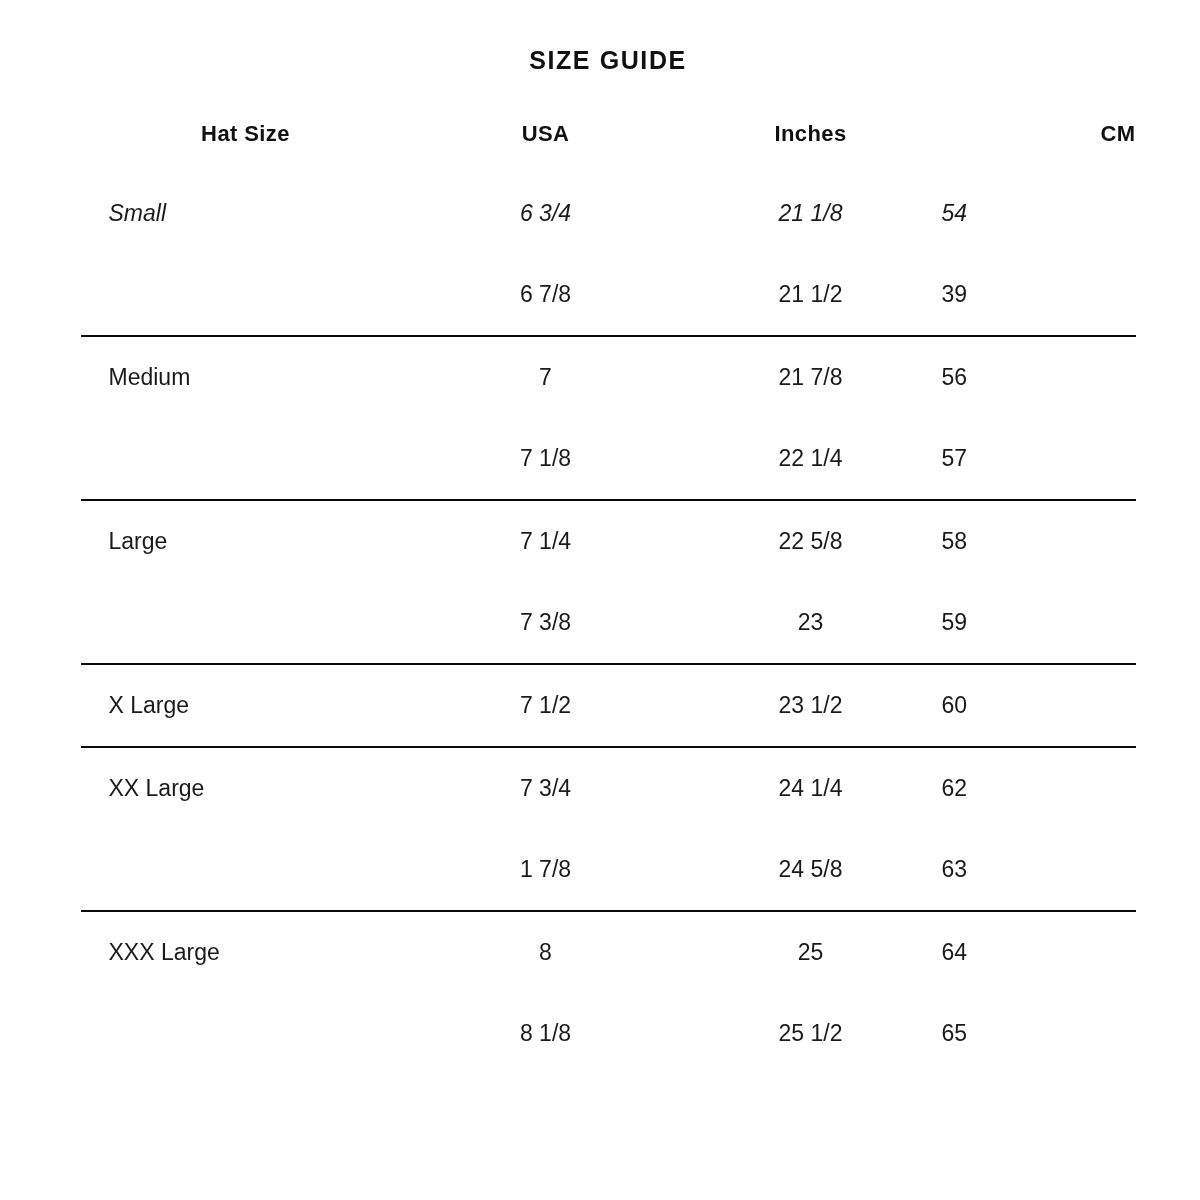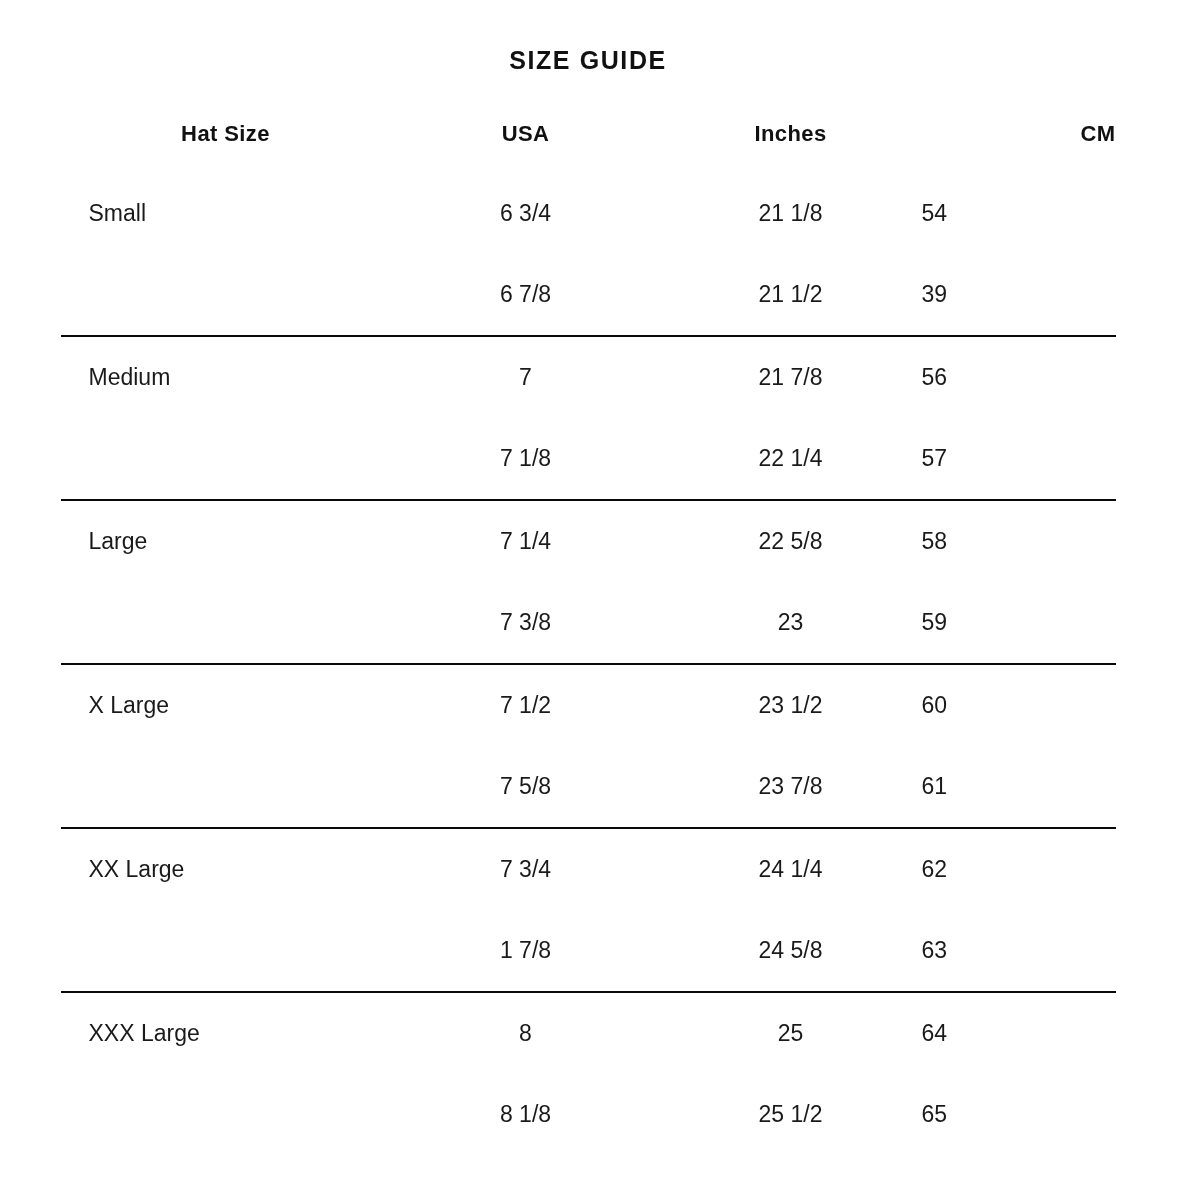--- a/index.html
+++ b/index.html
@@ -12,20 +12,21 @@
     height: 1200px;
     font-family: "Liberation Sans", sans-serif;
     color: #0d0d0d;
     -webkit-font-smoothing: antialiased;
   }
   .page {
     width: 1176px;
     height: 1200px;
     box-sizing: border-box;
     position: relative;
+    margin-left: 20px;
   }
   .title {
     text-align: center;
     font-size: 25px;
     font-weight: bold;
     letter-spacing: 1.6px;
     padding-top: 46px;
     color: #111111;
   }
   table.size-table {
@@ -58,20 +59,21 @@
   th.col-hat { text-align: center; padding-left: 28px; }
   th.col-usa { text-align: center; }
   th.col-in  { text-align: center; }
   th.col-cm  { text-align: right; }
 
   tr.group-start td {
     border-top: 2.5px solid #0a0a0a;
   }
   tr.first-row td {
     border-top: none;
+    font-style: italic;
   }
 </style>
 </head>
 <body>
 
 <div class="page">
 
   <div class="title">SIZE GUIDE</div>
 
   <table class="size-table">
@@ -127,26 +129,20 @@
         <td class="col-cm">59</td>
       </tr>
 
       <tr class="group-start">
         <td class="col-hat">X Large</td>
         <td class="col-usa">7 1/2</td>
         <td class="col-in">23 1/2</td>
         <td class="col-cm">60</td>
       </tr>
 
-      <tr>
-        <td class="col-hat"></td>
-        <td class="col-usa">7 5/8</td>
-        <td class="col-in">23 7/8</td>
-        <td class="col-cm">61</td>
-      </tr>
 
       <tr class="group-start">
         <td class="col-hat">XX Large</td>
         <td class="col-usa">7 3/4</td>
         <td class="col-in">24 1/4</td>
         <td class="col-cm">62</td>
       </tr>
 
       <tr>
         <td class="col-hat"></td>

